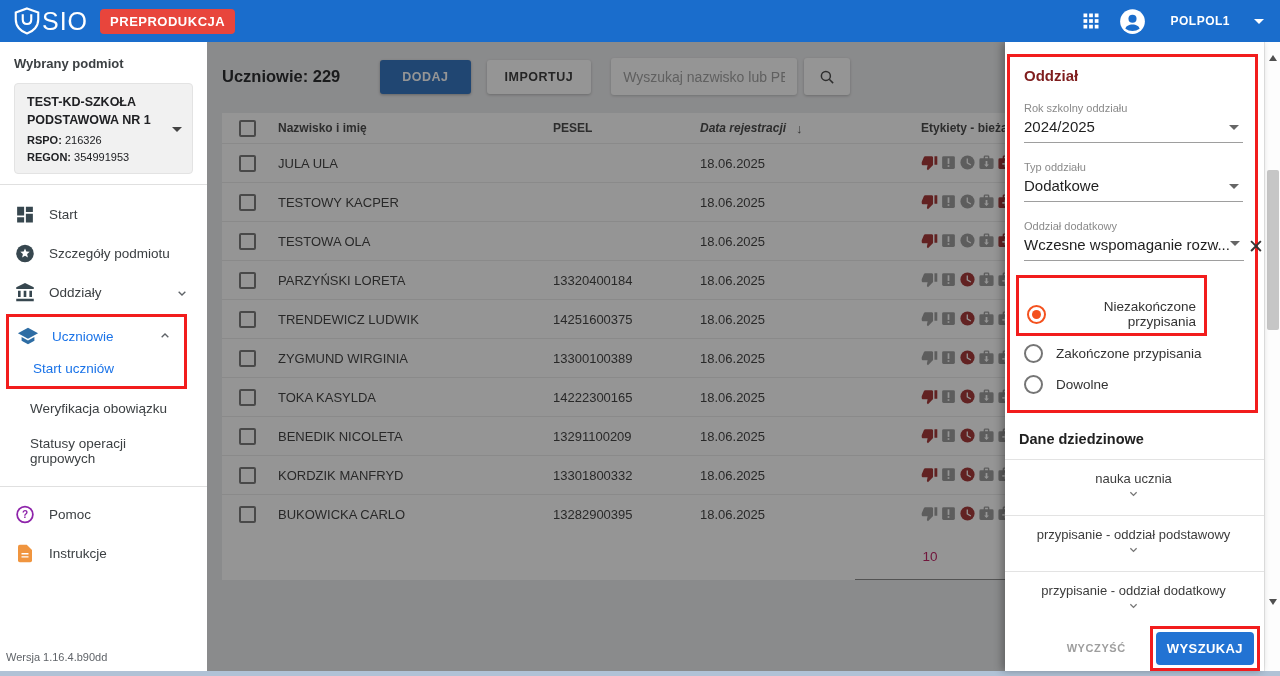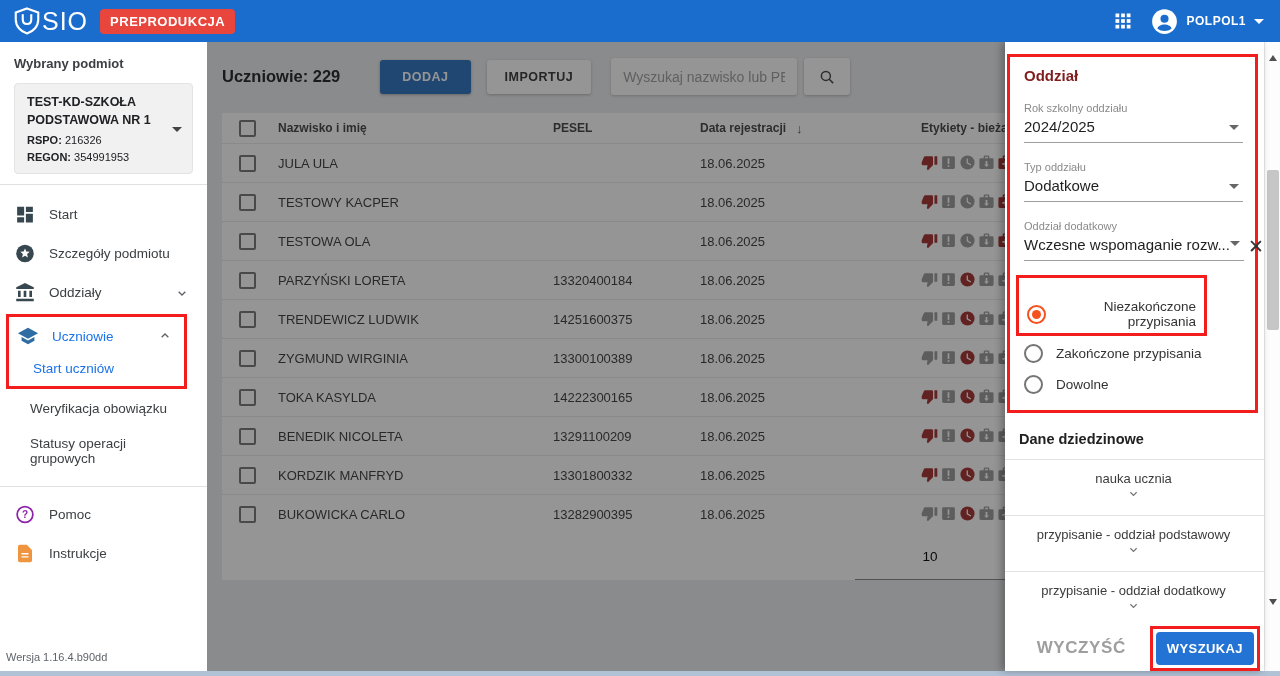--- a/index.html
+++ b/index.html
@@ -52,27 +52,27 @@
   .search-input::placeholder { color:#9e9e9e; }
   .search-btn { width:46px; height:37px; background:#fff; border:none; border-radius:3px; box-shadow:0 1px 3px rgba(0,0,0,.25); cursor:pointer; display:flex; align-items:center; justify-content:center; }
 
   .card { background:#fff; margin:8px 0 0 15px; overflow:hidden; }
   .thead, .trow { display:grid; grid-template-columns:56px 275px 147px 105px 1fr; align-items:center; }
   .thead { height:30px; font-size:12px; font-weight:bold; color:#424242; }
   .trow { height:39px; border-top:1px solid #ececec; font-size:13px; color:#3a3a3a; }
   .cell { padding-right:6px; white-space:nowrap; overflow:visible; }
   .ccheck { display:flex; justify-content:center; }
   .cbx { width:17px; height:17px; border:2px solid #757575; border-radius:2px; display:inline-block; background:#fff; cursor:pointer; }
-  .cdate { display:flex; align-items:center; gap:10px; }
+  .cdate { display:flex; align-items:center; gap:10px;font-style:italic; }
   .sort-arrow { font-size:13px; color:#555; }
   .cicons { display:flex; gap:1px; align-items:center; }
   .cicons span { width:18px; height:18px; display:inline-flex; }
   .cicons svg { width:17px; height:17px; }
   .pagination { display:flex; justify-content:flex-end; padding:16px 0 0 0; }
-  .rpp { width:150px; text-align:center; font-size:13.5px; color:#000000; border-bottom:1px solid #888; padding-bottom:15px; }
+  .rpp { width:150px; text-align:center; font-size:13.5px; color:#be185d; border-bottom:1px solid #888; padding-bottom:15px; }
 
   
   .panel { width:259px; background:#fff; position:relative; z-index:20; box-shadow:-3px 0 8px rgba(0,0,0,.3); display:flex; flex-direction:column; overflow:visible; }
   .panel-scroll { flex:1; overflow:hidden; }
   .filter-redbox { border:3px solid #f21d1d; margin:12px 6px 0 2px; padding:8px 0 10px 0; }
   .panel-title { font-size:15px; font-weight:bold; color:#7f1d1d; padding:2px 0 0 14px; }
   .pfield { margin:18px 12px 0 14px; border-bottom:1px solid #9e9e9e; padding-bottom:7px; position:relative; }
   .pfield-label { font-size:11px; color:#8a8a8a; margin-bottom:4px; }
   .pfield-value { font-size:15px; color:#1f1f1f; white-space:nowrap; overflow:hidden; }
   .caret-grey { position:absolute; right:4px; bottom:12px; width:0; height:0; border-left:5px solid transparent; border-right:5px solid transparent; border-top:5px solid #666; }
@@ -81,21 +81,21 @@
   .clear-x { width:28px; text-align:center; font-size:19px; color:#333; padding-bottom:5px; cursor:pointer; line-height:1; }
   .radios { margin-top:14px; }
   .radio-row { display:flex; align-items:center; gap:13px; padding:6px 8px 6px 14px; font-size:13.5px; color:#333; cursor:pointer; }
   .radio-row.hl { border:3px solid #f21d1d; margin:0 48px 2px 6px; padding:21px 8px 4px 8px;text-align:right; }
   .rdo { width:19px; height:19px; border:2px solid #757575; border-radius:50%; flex:0 0 19px; position:relative; }
   .rdo.sel { border-color:#f4511e; }
   .rdo.sel::after { content:""; position:absolute; inset:3px; background:#f4511e; border-radius:50%; }
   .panel-title2 { font-size:14.5px; font-weight:bold; color:#212121; padding:18px 0 12px 14px; }
   .acc-row { display:flex; align-items:center; justify-content:space-between; padding:11px 18px 11px 16px; border-top:1px solid #e3e3e3; font-size:13px; color:#3c3c3c; cursor:pointer;flex-direction:column; }
   .panel-footer { height:46px; background:#fff; display:flex; align-items:center; justify-content:flex-end; gap:24px; padding-right:10px; position:relative; z-index:12; }
-  .btn-text { background:none; border:none; color:#9e9e9e; font-size:17px; font-weight:bold; letter-spacing:.6px; cursor:pointer; font-family:inherit; }
+  .btn-text { background:none; border:none; color:#9e9e9e; font-size:11px; font-weight:bold; letter-spacing:.6px; cursor:pointer; font-family:inherit; }
   .redbox-btn { border:3px solid #f21d1d; padding:3px; margin-right:-6px; background:#fff; }
   .btn-search { background:#2273d3; color:#fff; border:none; font-size:13px; font-weight:bold; letter-spacing:.4px; padding:9px 11px; border-radius:4px; cursor:pointer; font-family:inherit; }
 
   
   .scrollcol { width:16px; background:#fdfdfd; border-left:1px solid #e8e8e8; position:relative; z-index:8; }
   .sc-btn { position:absolute; left:0; width:16px; height:16px; display:flex; align-items:center; justify-content:center; cursor:pointer; }
   .sc-up { top:8px; } .sc-down { top:552px; }
   .tri-up { width:0; height:0; border-left:4px solid transparent; border-right:4px solid transparent; border-bottom:6px solid #505050; }
   .tri-down { width:0; height:0; border-left:4px solid transparent; border-right:4px solid transparent; border-top:6px solid #505050; }
   .sc-thumb { position:absolute; left:2px; top:128px; width:12px; height:160px; background:#c6c6c6; border-radius:2px; cursor:pointer; }
@@ -121,21 +121,21 @@
           <rect x="9.75" y="3" width="4.5" height="4.5"></rect>
           <rect x="16.5" y="3" width="4.5" height="4.5"></rect>
           <rect x="3" y="9.75" width="4.5" height="4.5"></rect>
           <rect x="9.75" y="9.75" width="4.5" height="4.5"></rect>
           <rect x="16.5" y="9.75" width="4.5" height="4.5"></rect>
           <rect x="3" y="16.5" width="4.5" height="4.5"></rect>
           <rect x="9.75" y="16.5" width="4.5" height="4.5"></rect>
           <rect x="16.5" y="16.5" width="4.5" height="4.5"></rect>
         </g>
     </svg>
-    <div style="display:flex;align-items:center;gap:8px;cursor:pointer;">
+    <div style="display:flex;align-items:center;gap:24px;cursor:pointer;">
       <svg width="27" height="27" viewBox="0 0 24 24">
         <circle cx="12" cy="12" r="11" fill="#fff"></circle>
         <circle cx="12" cy="9.6" r="3.6" fill="#1a6dcc"></circle>
         <path d="M12 14.6c-3.2 0-6 1.6-6.3 3.9a10.9 10.9 0 0 0 12.6 0c-.3-2.3-3.1-3.9-6.3-3.9z" fill="#1a6dcc"></path>
       </svg>
       <span class="username">POLPOL1</span>
       <span class="caret-down-w"></span>
     </div>
   </div>
 </div>

